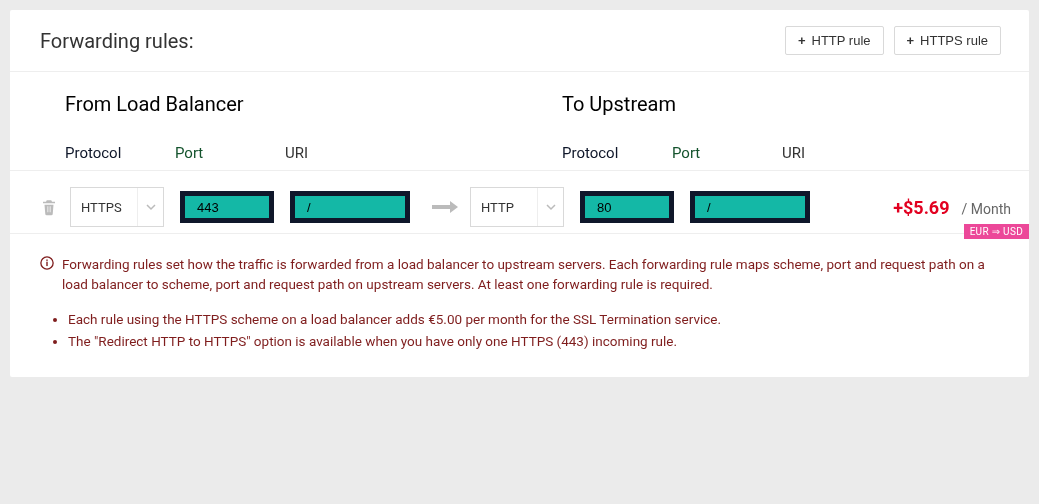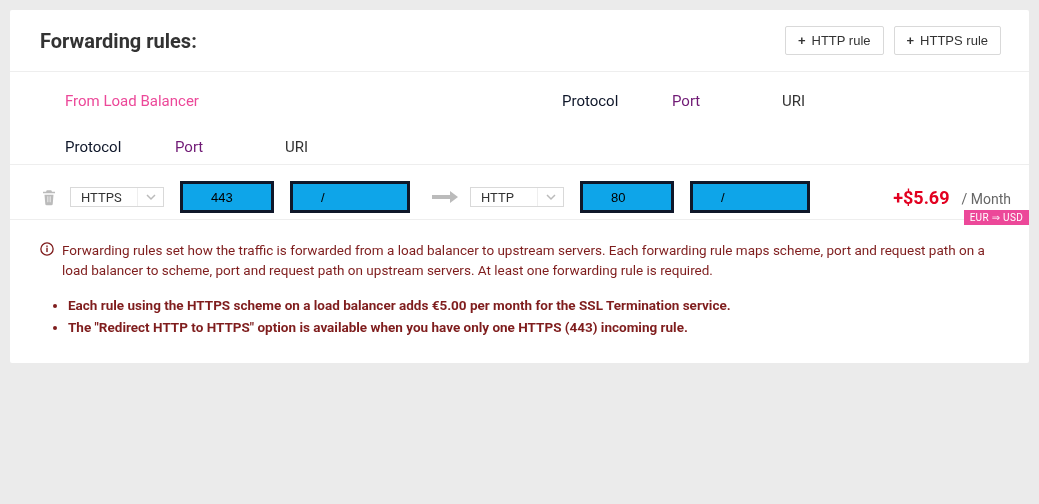--- a/index.html
+++ b/index.html
@@ -17,21 +17,21 @@
     border-radius: 2px;
   }
   .panel-header {
     display: flex;
     align-items: center;
     justify-content: space-between;
     padding: 16px 28px 16px 30px;
   }
   .panel-title {
     font-size: 20px;
-    font-weight: 700;
+    font-weight: 400;
     color: #333;
   }
   .header-buttons { display: flex; gap: 10px; }
   .btn {
     border: 1px solid #d9d9d9;
     background: #fff;
     padding: 6px 12px;
     font-size: 13px;
     color: #333;
     display: inline-flex;
@@ -41,69 +41,69 @@
     border-radius: 2px;
   }
   .plus { font-weight: 700; font-size: 13px; line-height: 1; }
   .section-row {
     border-top: 1px solid #eee;
     padding: 20px 30px 8px 55px;
     display: flex;
   }
   .col-group { flex: 1; }
   .group-title {
-    font-size: 15px;
+    font-size: 20px;
     font-weight: 400;
-    color: #ec4899;
+    color: #000000;
     margin-bottom: 28px;
   }
   .col-headers { display: flex; }
   .col-proto { width: 110px; font-size: 15px; color: #0f172a; }
-  .col-port  { width: 110px; font-size: 15px; color: #701a75; }
+  .col-port  { width: 110px; font-size: 15px; color: #14532d; }
   .col-uri   { width: 140px; font-size: 15px; color: #333; }
   .spacer-mid { width: 60px; }
 
   .rule-row {
     border-top: 1px solid #eee;
     padding: 16px 18px 6px 30px;
     display: flex;
     align-items: center;
     position: relative;
   }
   .trash {
     width: 18px; height: 18px;
     color: #bbb;
     margin-right: 12px;
     cursor: pointer;
     flex-shrink: 0;
   }
   .field-group { display: flex; align-items: center; }
   .select {
     position: relative;
-    width: 94px; height: 20px;
+    width: 94px; height: 40px;
     border: 1px solid #d9d9d9;
     background: #fff;
     display: flex; align-items: center;
     padding: 0 10px;
     font-size: 13px;
     margin-right: 16px;
     cursor: pointer;
   }
   .select .chev {
     position: absolute; right: 0; top: 0;
     width: 26px; height: 100%;
     border-left: 1px solid #eee;
     display: flex; align-items: center; justify-content: center;
     color: #bbb;
   }
   .input {
     height: 32px;
-    border: 3px solid #0f172a;
-    background: #0ea5e9;
-    padding: 0 28px;
+    border: 5px solid #0f172a;
+    background: #14b8a6;
+    padding: 0 12px;
     font-size: 13px;
     margin-right: 16px;
   }
   .input.port { width: 94px; }
   .input.uri  { width: 120px; }
   .arrow {
     width: 38px;
     color: #bbb;
     display: flex; align-items: center; justify-content: center;
     margin: 0 6px 0 0;
@@ -148,21 +148,21 @@
     font-size: 13.5px;
     line-height: 1.5;
   }
   .info-lead { display: flex; gap: 8px; }
   .info-icon {
     flex-shrink: 0;
     width: 14px; height: 14px;
     margin-top: 2px;
   }
   .info-row ul { margin: 14px 0 0 28px; padding: 0; }
-  .info-row li { margin: 2px 0; font-weight: bold; }
+  .info-row li { margin: 2px 0; }
 </style>
 </head>
 <body>
 
 <div class="panel">
 
   <div class="panel-header">
     <div class="panel-title">Forwarding rules:</div>
     <div class="header-buttons">
       <button class="btn">
@@ -180,20 +180,21 @@
     <div class="col-group">
       <div class="group-title">From Load Balancer</div>
       <div class="col-headers">
         <div class="col-proto">Protocol</div>
         <div class="col-port">Port</div>
         <div class="col-uri">URI</div>
       </div>
     </div>
     <div class="spacer-mid"></div>
     <div class="col-group">
+      <div class="group-title">To Upstream</div>
       <div class="col-headers">
         <div class="col-proto">Protocol</div>
         <div class="col-port">Port</div>
         <div class="col-uri">URI</div>
       </div>
     </div>
   </div>
 
   <div class="rule-row">
     <svg class="trash" viewBox="0 0 24 24" fill="currentColor">

